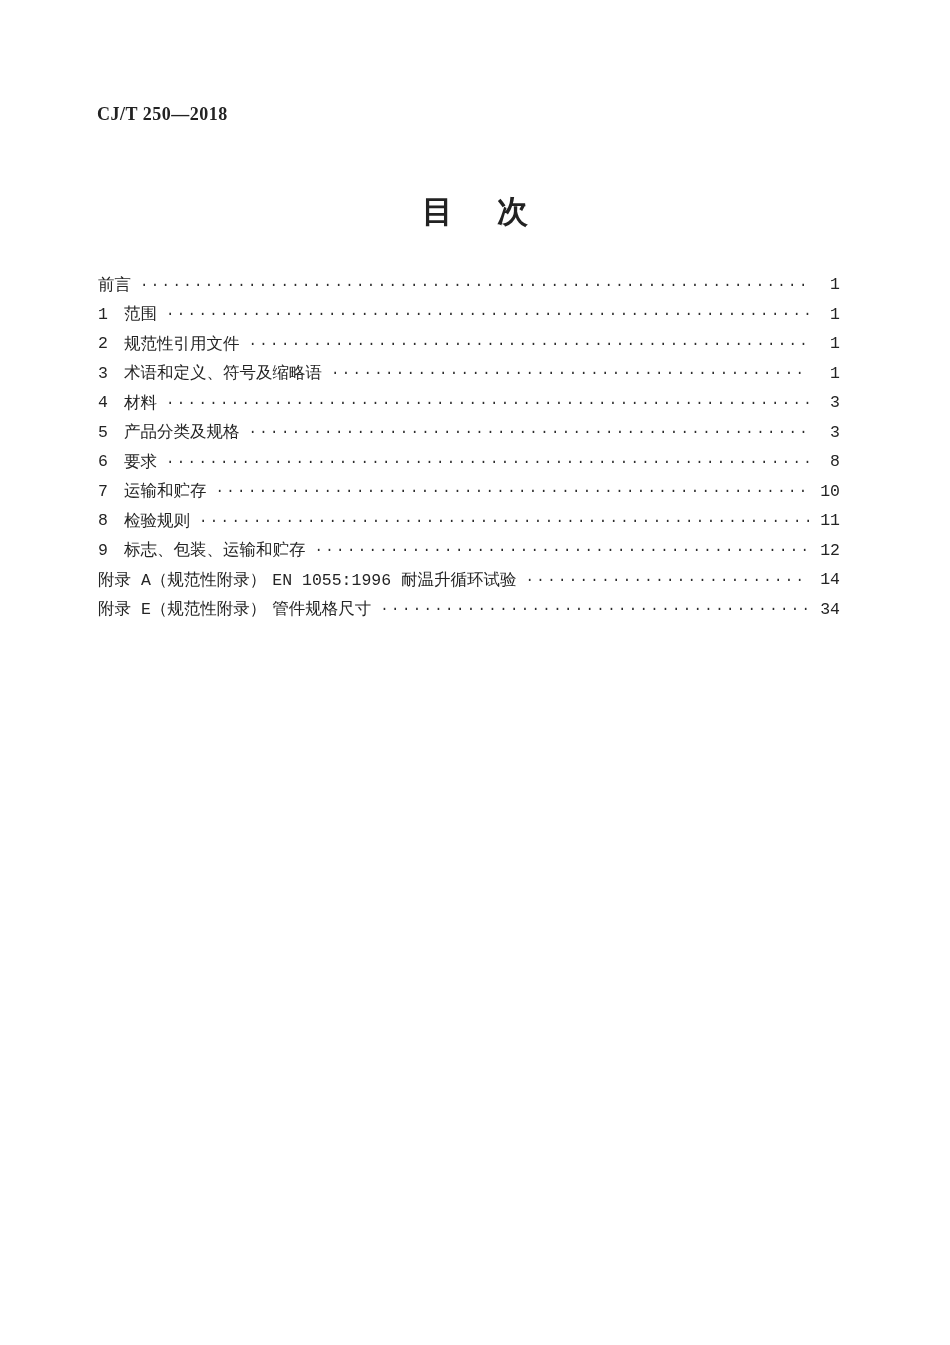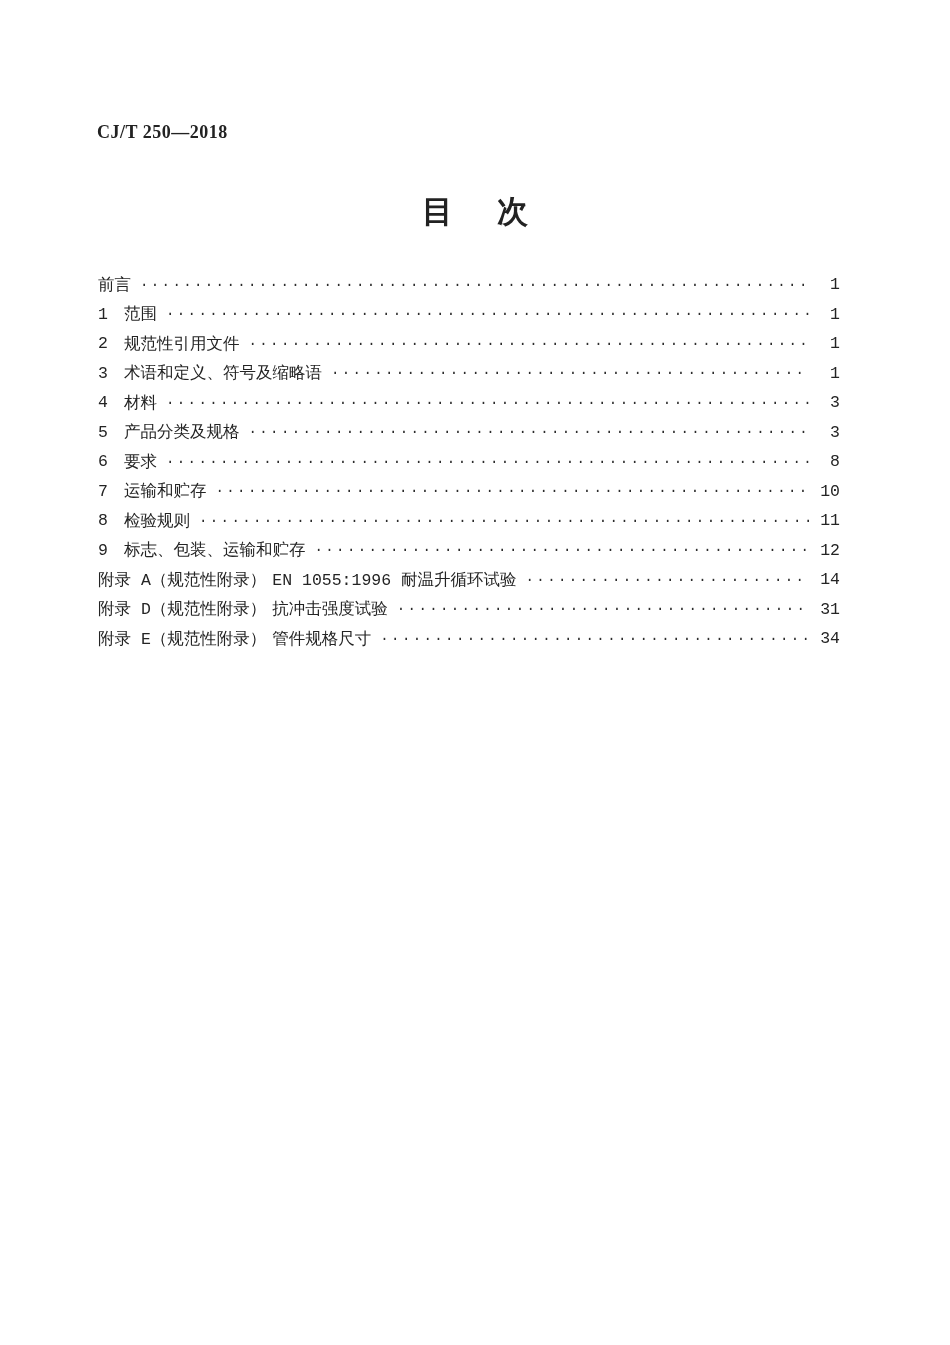--- a/index.html
+++ b/index.html
@@ -7,21 +7,21 @@
     width: 950px;
     height: 1345px;
     background: #ffffff;
     position: relative;
     font-family: "Liberation Serif", "DejaVu Serif", serif;
     color: #1f1f1f;
   }
   .doc-code {
     position: absolute;
     left: 97px;
-    top: 122px;
+    top: 104px;
     font-size: 18px;
     font-weight: bold;
     letter-spacing: 0.5px;
     color: #222;
   }
   .doc-title {
     position: absolute;
     top: 191px;
     left: 0;
     width: 100%;
@@ -160,26 +160,20 @@
 
   <div class="toc-row">
     <span class="num appendix">附录 A（规范性附录）</span>
     <span class="title-text">EN 1055:1996 耐温升循环试验</span>
     <span class="leader"></span>
     <span class="pagenum">14</span>
   </div>
 
 
 
-  <div class="toc-row">
-    <span class="num appendix">附录 D（规范性附录）</span>
-    <span class="title-text">抗冲击强度试验</span>
-    <span class="leader"></span>
-    <span class="pagenum">31</span>
-  </div>
 
   <div class="toc-row">
     <span class="num appendix">附录 E（规范性附录）</span>
     <span class="title-text">管件规格尺寸</span>
     <span class="leader"></span>
     <span class="pagenum">34</span>
   </div>
 
 </div>
 

